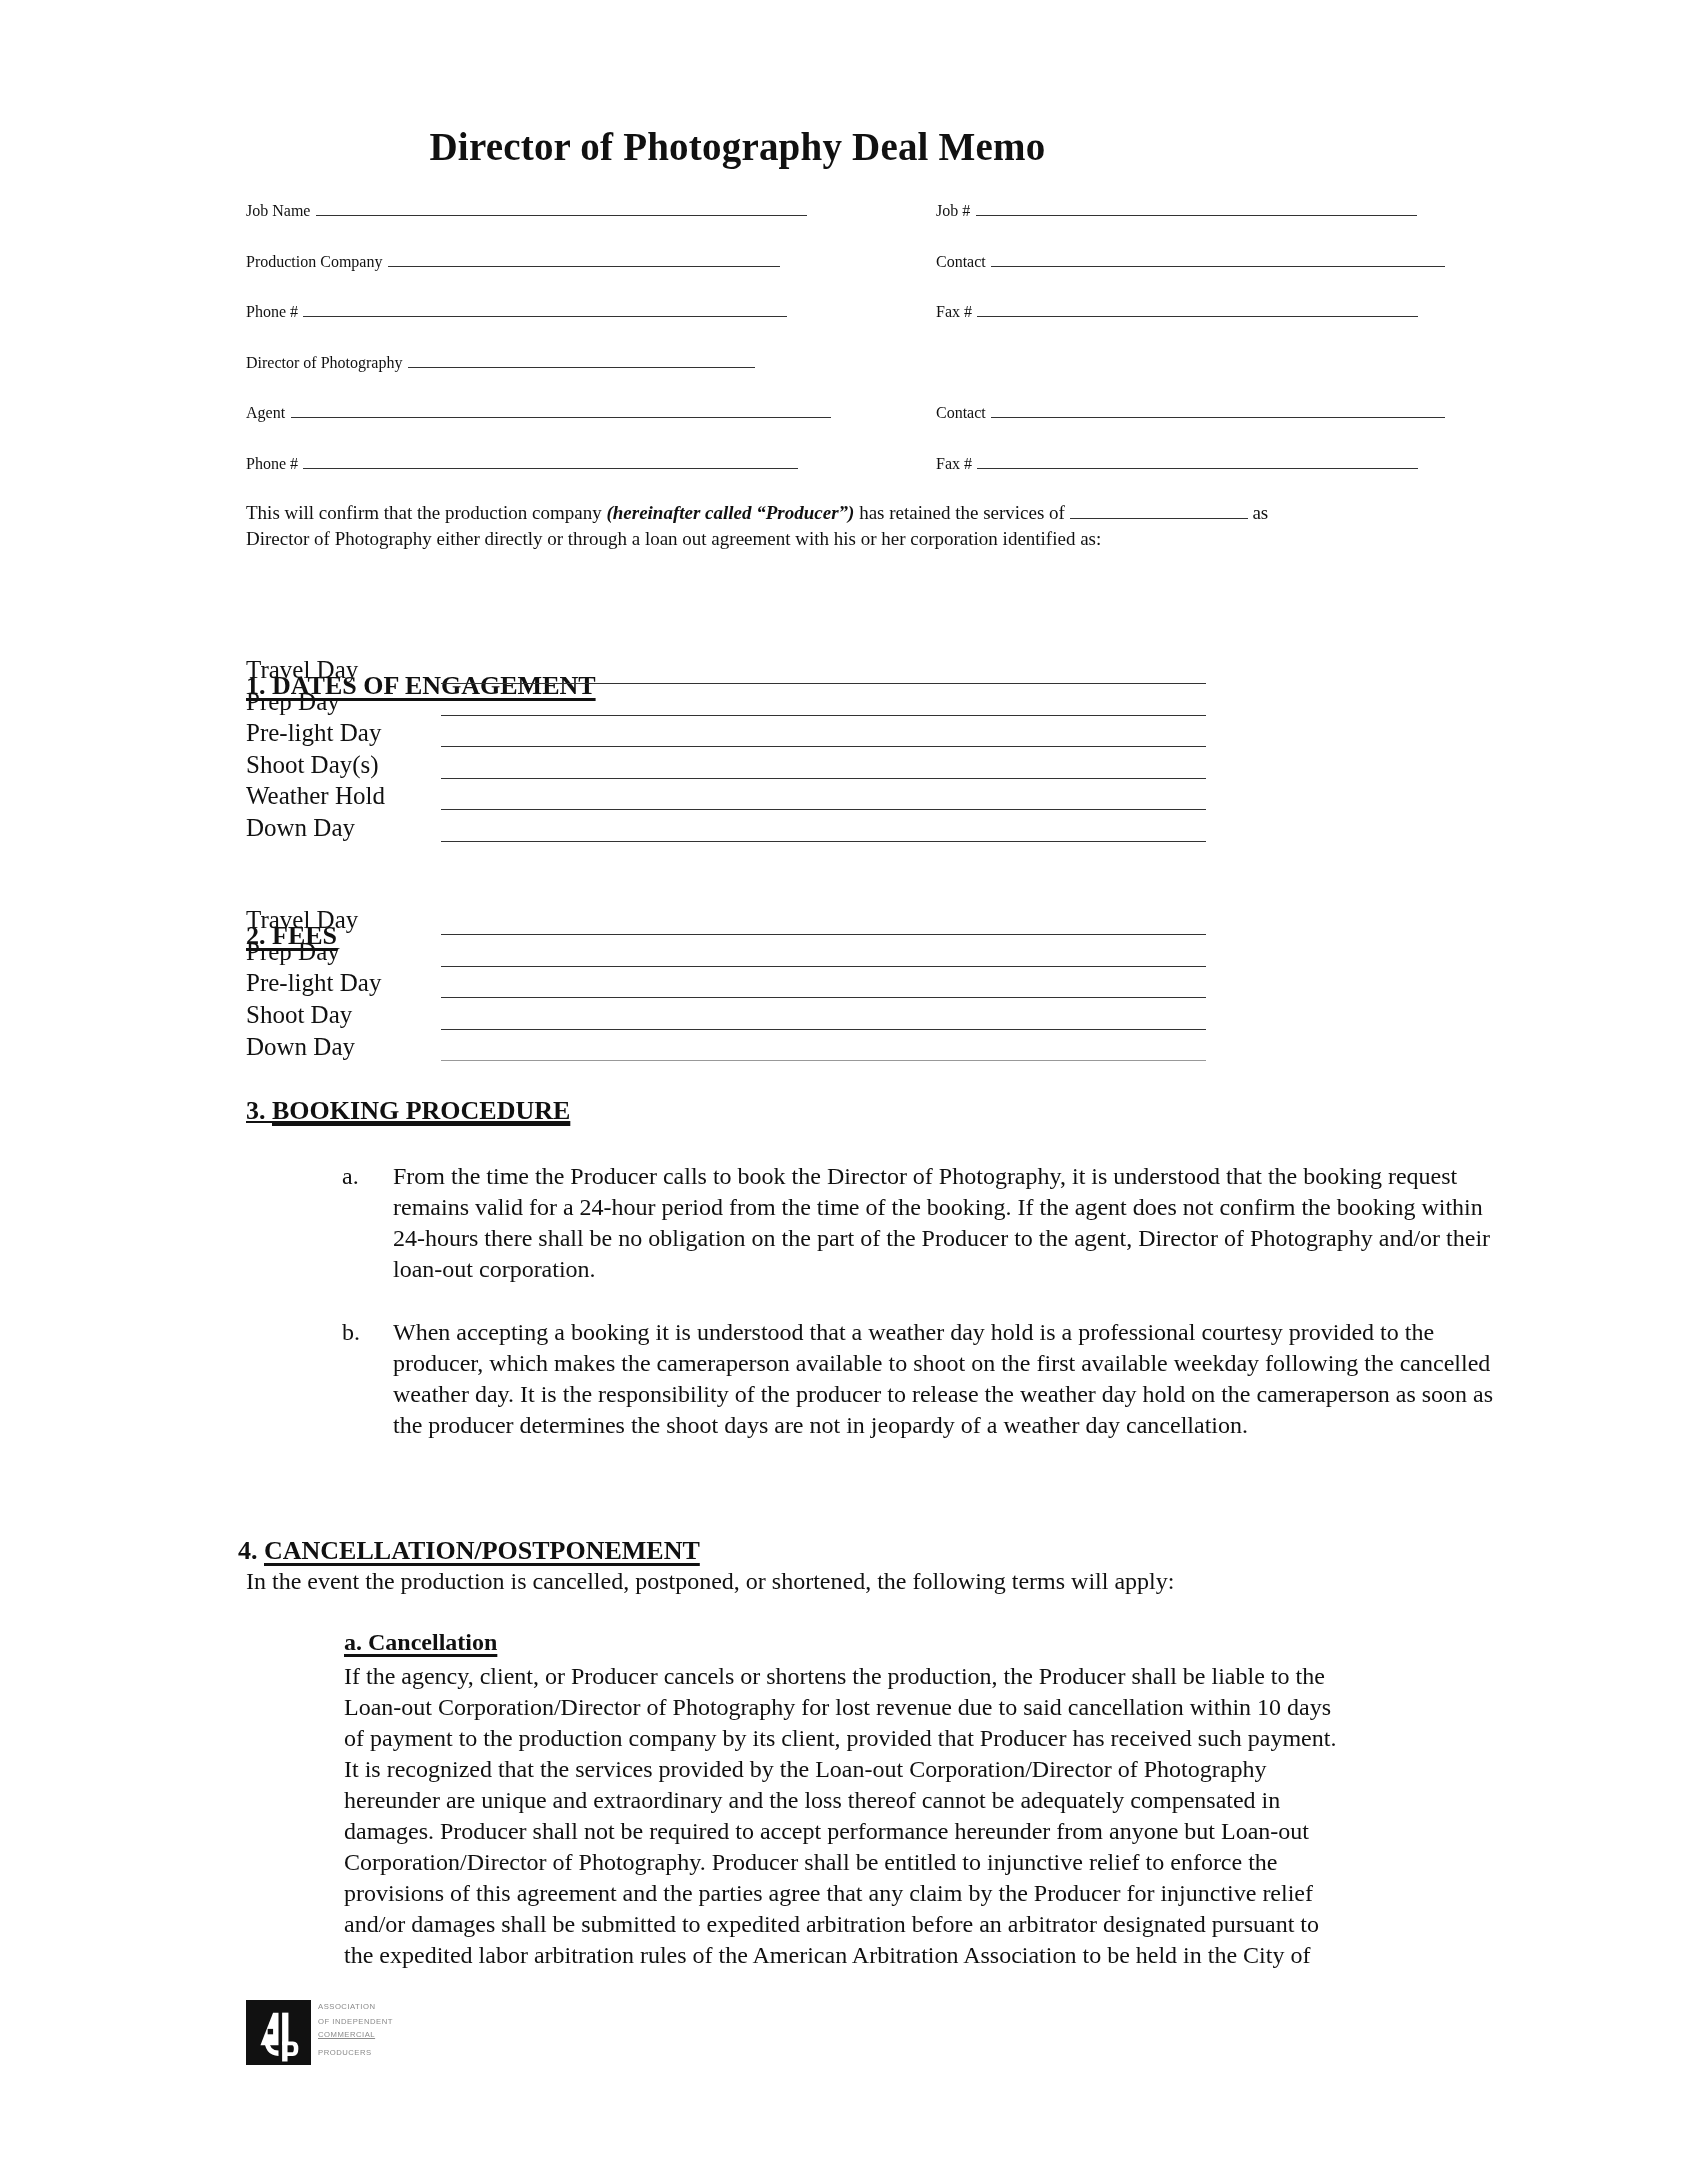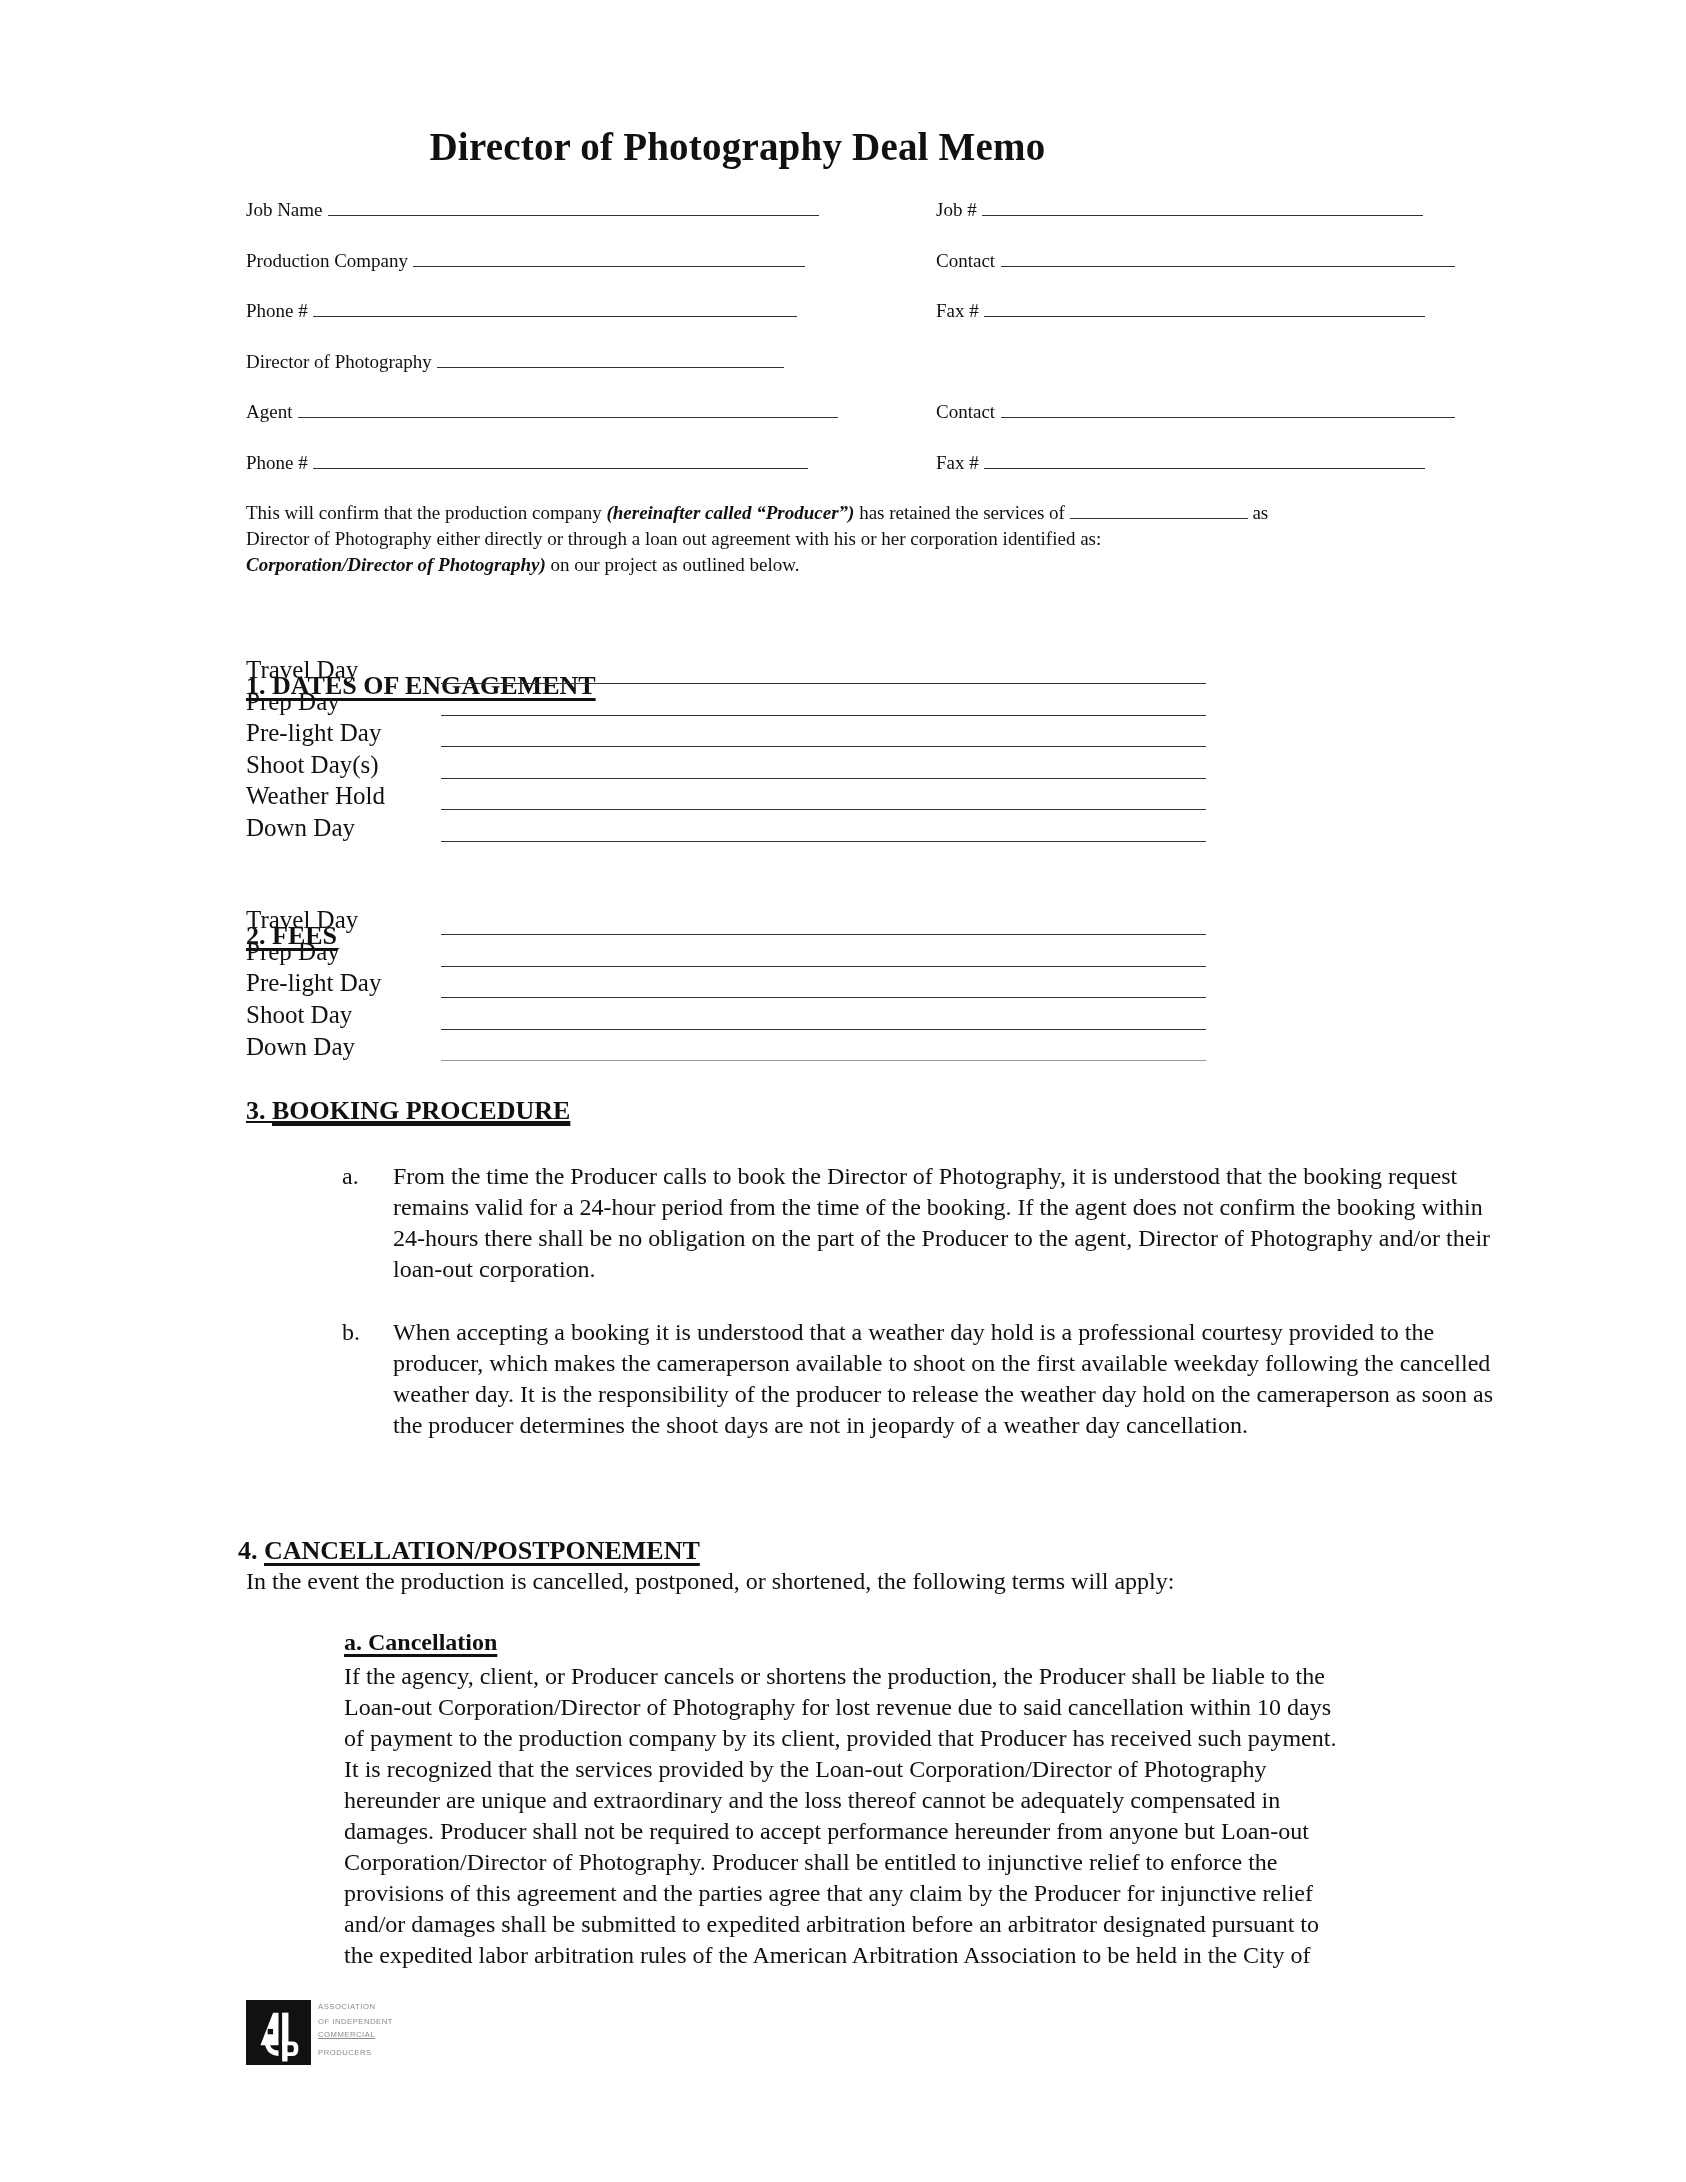--- a/index.html
+++ b/index.html
@@ -1,19 +1,19 @@
 <!DOCTYPE html>
 <html style="font-size:14.4px"><head>
 <meta charset="utf-8">
 <style>
   html, body { margin:0; padding:0; background:#ffffff; }
   body { width:1687px; height:2183px; position:relative; overflow:hidden; color:#111; font-family:"Liberation Serif", "DejaVu Serif", serif; }
   .abs { position:absolute; white-space:nowrap; }
   .title { left:0; width:1475px; top:124px; text-align:center; font-size:39px; font-weight:bold; letter-spacing:0.2px; }
-  .hdr { font-size:19px; line-height:21.6px; }
+  .hdr { font-size:16px; line-height:21.6px; }
   .hdr .line { display:inline-block; border-bottom:1.4px solid #333; height:16px; vertical-align:baseline; margin-left:5.4px; }
   .para { left:246px; font-size:19px; line-height:26px; width:1161px; white-space:normal; }
   .para .blank { display:inline-block; border-bottom:1.4px solid #333; height:14.4px; vertical-align:baseline; }
   .para i { font-weight:bold; font-style:italic; }
   .sec { font-size:26px; font-weight:bold; line-height:29px; }
   .sec .ul { text-decoration:underline; text-decoration-thickness:2.7px; text-underline-offset:3.6px; }
   .sec.full { text-decoration:underline; text-decoration-thickness:2.7px; text-underline-offset:3.6px;margin-top:48px; }
   .row-label { font-size:25px; line-height:29px; left:246px; }
   .row-line { left:441px; width:765px; border-bottom:1.8px solid #333; height:0; }
   .item-letter { font-size:24px; left:342px; line-height:31px; }
@@ -66,23 +66,20 @@
 </div>
 <div class="abs hdr" style="left:936px; top:452px;">
   <span>Fax #</span><span class="line" style="width:441px;"></span>
 </div>
 
 <div class="abs para" style="top:500px;">
   <div style="white-space:nowrap;">
     <span>This will confirm that the production company </span><i>(hereinafter called “Producer”)</i><span> has retained the services of </span><span class="blank" style="width:178px;"></span><span> as</span>
   </div>
   <div style="white-space:nowrap;">Director of Photography either directly or through a loan out agreement with his or her corporation identified as:</div>
-  <div style="white-space:nowrap;">
-    <i>Corporation/Director of Photography)</i><span> on our project as outlined below.</span>
-  </div>
 </div>
 
 <div class="abs sec full" style="left:246px; top:623px;">1. DATES OF ENGAGEMENT</div>
 
 <div class="abs row-label" style="top:655px;">Travel Day</div>
 <div class="abs row-line" style="top:683px;"></div>
 <div class="abs row-label" style="top:687px;">Prep Day</div>
 <div class="abs row-line" style="top:715px;"></div>
 <div class="abs row-label" style="top:718px;">Pre-light Day</div>
 <div class="abs row-line" style="top:746px;"></div>

